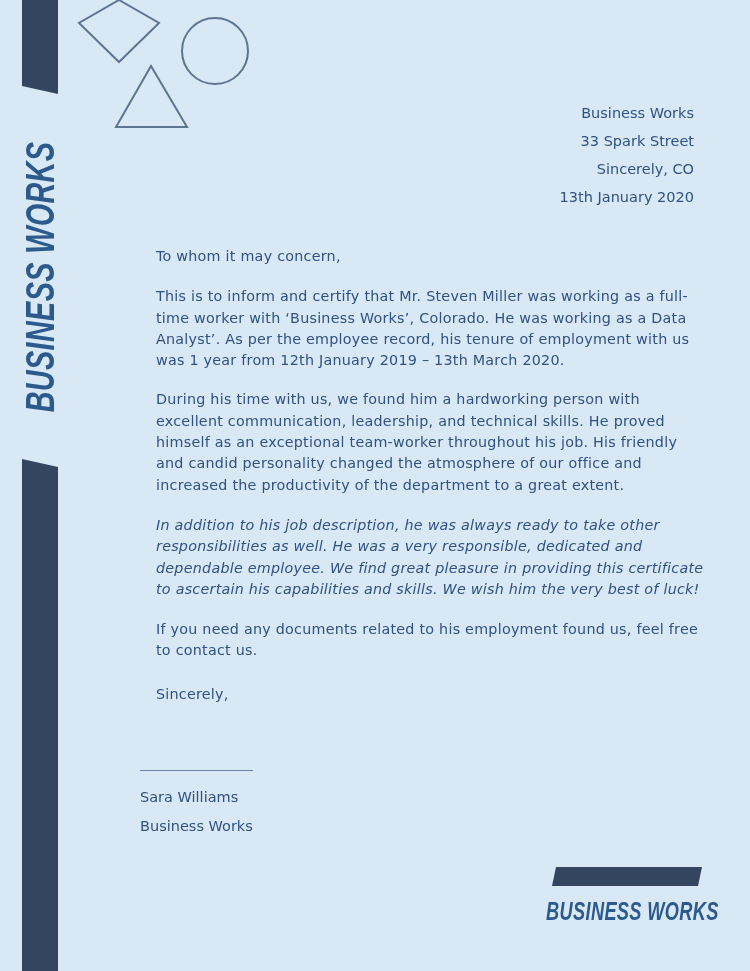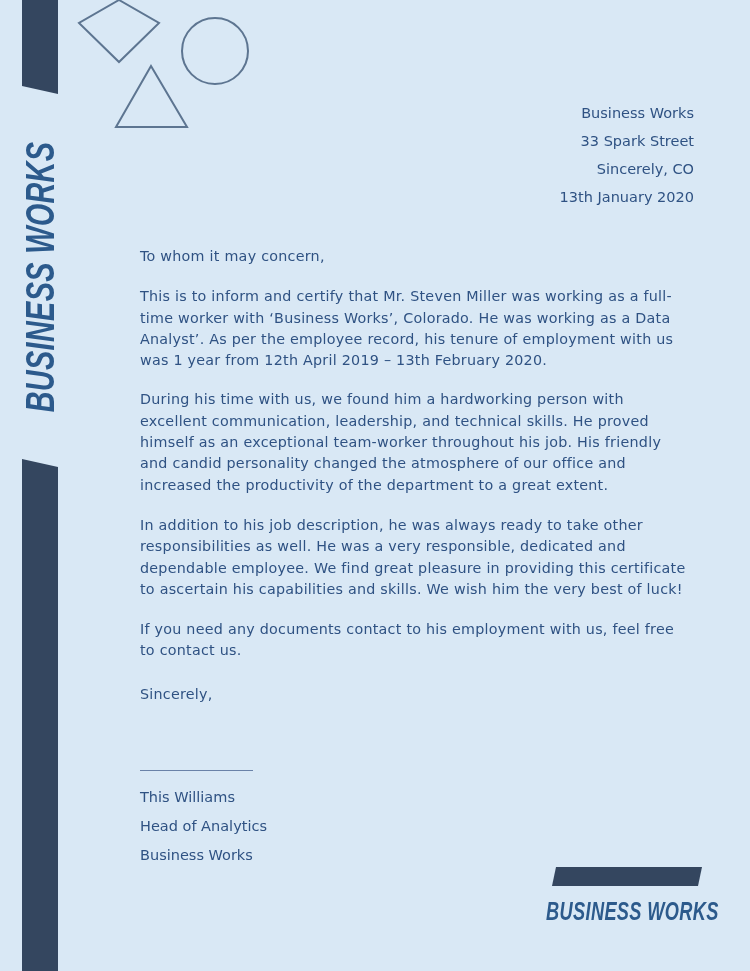--- a/index.html
+++ b/index.html
@@ -28,31 +28,31 @@
   .sender {
     position: absolute;
     right: 56px; top: 99px;
     text-align: right;
     font-size: 14.5px;
     line-height: 28px;
   }
   .sender div { white-space: nowrap; }
   .body-text {
     position: absolute;
-    left: 140px; top: 246px;
+    left: 156px; top: 246px;
     width: 550px;
     font-size: 14.3px;
     line-height: 21.3px;
     letter-spacing: 0.25px;
   }
   .body-text p { margin: 0; }
   .salutation { margin-bottom: 19px !important; }
   .para1 { margin-bottom: 18px !important; }
   .para2 { margin-bottom: 19px !important; }
-  .para3 { margin-bottom: 19px !important; }
+  .para3 { margin-bottom: 19px !important; font-style: italic; }
   .para4 { margin-bottom: 22px !important; }
   .sig-line {
     position: absolute;
     left: 140px; top: 770px;
     width: 113px; height: 0;
     border-top: 1.5px solid #6a82a8;
   }
   .signature {
     position: absolute;
     left: 140px; top: 783px;
@@ -89,28 +89,27 @@
 
 <div class="sender">
   <div>Business Works</div>
   <div>33 Spark Street</div>
   <div>Sincerely, CO</div>
   <div>13th January 2020</div>
 </div>
 
 <div class="body-text">
   <p class="salutation">To whom it may concern,</p>
-  <p class="para1">This is to inform and certify that Mr. Steven Miller was working as a full-time worker with ‘Business Works’,  Colorado. He was working as a Data Analyst’.  As per the employee record, his tenure of employment with us was 1 year from 12th April 2019 – 13th February 2020.</p>
+  <p class="para1">This is to inform and certify that Mr. Steven Miller was working as a full-time worker with ‘Business Works’,  Colorado. He was working as a Data Analyst’.  As per the employee record, his tenure of employment with us was 1 year from 12th January 2019 – 13th March 2020.</p>
   <p class="para2">During his time with us, we found him a hardworking person with excellent communication, leadership, and technical skills. He proved himself as an exceptional team-worker throughout his job. His friendly and candid personality changed the atmosphere of our office and increased the productivity of the department to a great extent.</p>
   <p class="para3">In addition to his job description, he was always ready to take other responsibilities as well. He was a very responsible, dedicated and dependable employee. We find great pleasure in providing this certificate to ascertain his capabilities and skills. We wish him the very best of luck!</p>
-  <p class="para4">If you need any documents contact to his employment with us, feel free to contact us.</p>
+  <p class="para4">If you need any documents related to his employment found us, feel free to contact us.</p>
   <p>Sincerely,</p>
 </div>
 
 <div class="sig-line"></div>
 
 <div class="signature">
-  <div>This Williams</div>
-  <div>Head of Analytics</div>
+  <div>Sara Williams</div>
   <div>Business Works</div>
 </div>
 
 <div class="footer-logo">BUSINESS WORKS</div>
 
 </body></html>

